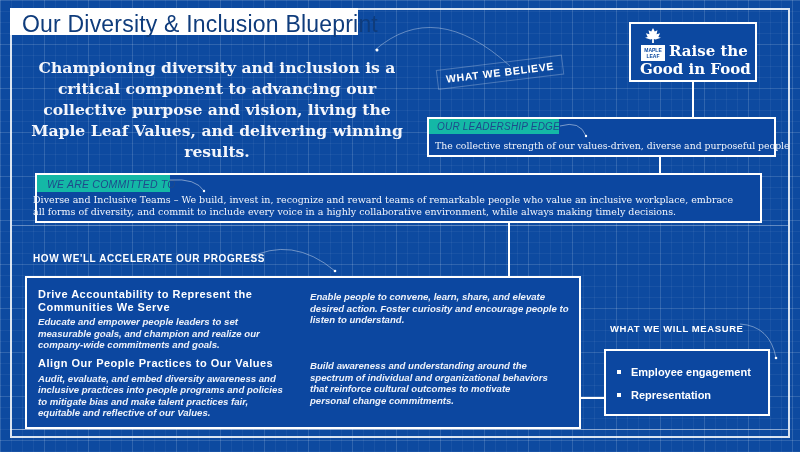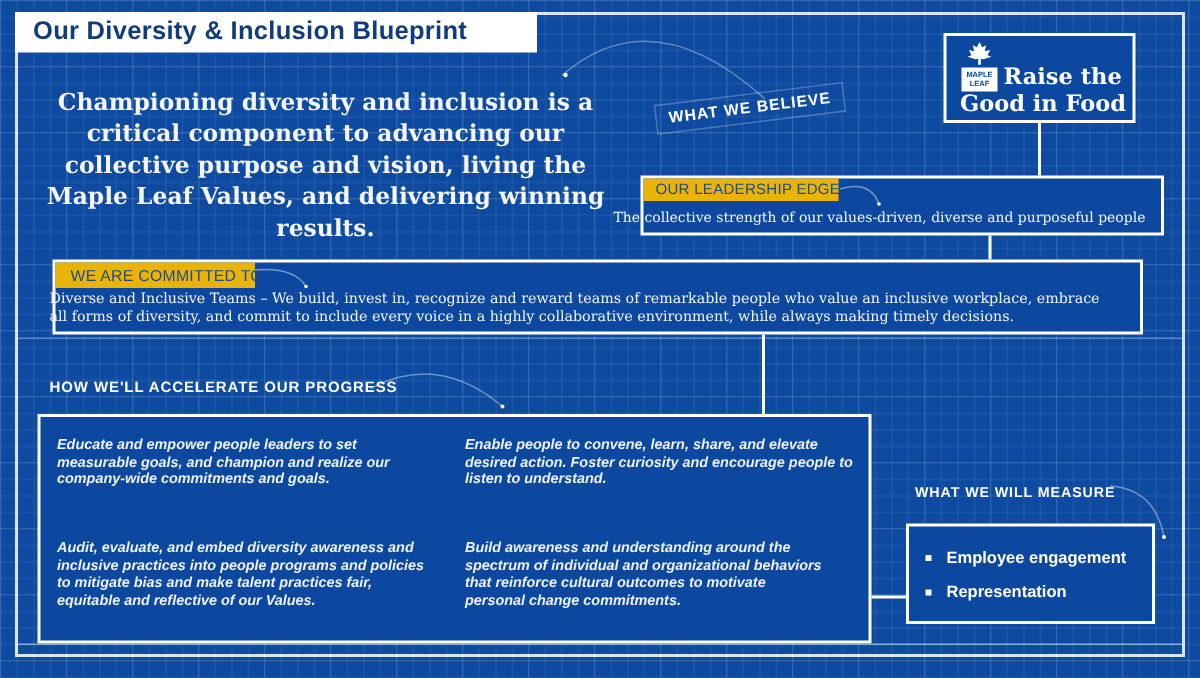--- a/index.html
+++ b/index.html
@@ -15,21 +15,21 @@
     font-family: "Liberation Sans", sans-serif;
     color: #fff;
   }
   .abs { position: absolute; }
   .frame { left: 10px; top: 8px; width: 776px; height: 426px; border: 2px solid rgba(255,255,255,0.85); }
   .frame-inner-bottom { left: 10px; top: 429px; width: 778px; height: 0; border-top: 1px solid rgba(255,255,255,0.5); }
   .title-box {
     left: 10px; top: 8px; width: 348px; height: 27px; background: #fff;
   }
   .title-text {
-    left: 22px; top: 11px; color: #0f3c7c; font-size: 17px; font-weight: bold; letter-spacing: 0.2px; white-space: nowrap;
+    left: 22px; top: 11px; color: #0f3c7c; font-size: 23px; font-weight: normal; letter-spacing: 0.2px; white-space: nowrap;
   }
   .headline {
     left: 22px; top: 57px; width: 390px; font-family: "DejaVu Serif", serif; font-weight: bold;
     font-size: 15.6px; line-height: 21px; color: #f4f6fb; text-align: center;
   }
   .tag-rot {
     left: 437px; top: 70px; padding: 3px 8px; border: 1px solid rgba(255,255,255,0.25);
     font-size: 10.5px; font-weight: bold; letter-spacing: 0.7px; transform: rotate(-7deg); transform-origin: left center;
     white-space: nowrap;
   }
@@ -44,22 +44,23 @@
     font-size: 5px; font-weight: bold; line-height: 6px; text-align: center; padding-top: 2px; box-sizing: border-box;
   }
   .logo-text {
     left: 669px; top: 43px; font-family: "DejaVu Serif", serif; font-weight: bold; font-size: 15px; line-height: 17px; white-space: nowrap;
   }
   .logo-text2 { left: 640px; top: 61px; }
   .vline { background: #fff; width: 2px; }
   .hline { background: #fff; height: 2px; }
   .panel { border: 2px solid #fff; background: #0c47a0; box-sizing: border-box; }
   .label-tab {
-    background: #eab308; color: #1e4a8c; font-size: 10.5px; letter-spacing: 0.2px; padding: 3px 10px; white-space: nowrap;
+    background: #14b8a6; color: #1e4a8c; font-size: 10.5px; letter-spacing: 0.2px; padding: 3px 10px; white-space: nowrap;
     box-sizing: border-box;
+    font-style: italic;
   }
   .serif-text { font-family: "DejaVu Serif", serif; font-size: 9.3px; line-height: 13px; color: #f2f5fb; }
   .section-label { font-size: 10px; font-weight: bold; letter-spacing: 0.6px; white-space: nowrap; }
   .item-title { font-weight: bold; font-size: 11px; line-height: 12.5px; letter-spacing: 0.5px; }
   .item-body { font-weight: bold; font-size: 9.6px; line-height: 11.5px; margin-top: 3px; color: #eef2fa; font-style: italic; }
   .measure-item { font-weight: bold; font-size: 11px; display: flex; align-items: center; }
   .bullet { width: 4px; height: 4px; background: #fff; margin-right: 10px; display: inline-block; }
   svg.curve { position: absolute; overflow: visible; }
 </style>
 </head>
@@ -92,21 +93,21 @@
 <div class="abs logo-text logo-text2">Good in Food</div>
 
 <div class="abs vline" style="left:692px;top:80px;height:38px;"></div>
 
 <div class="abs panel" style="left:427px;top:117px;width:349px;height:40px;"></div>
 <div class="abs label-tab" style="left:429px;top:119px;width:130px;height:15px;font-size:10px;padding:2px 8px;">OUR LEADERSHIP EDGE</div>
 <svg class="curve" style="left:560px;top:122px;width:30px;height:20px;">
   <path d="M0,4 Q20,-2 26,14" fill="none" stroke="rgba(255,255,255,0.45)" stroke-width="1"></path>
   <circle cx="26" cy="14" r="1.2" fill="#fff"></circle>
 </svg>
-<div class="abs serif-text" style="left:409px;top:139px;width:340px;white-space:nowrap;">The collective strength of our values-driven, diverse and purposeful people</div>
+<div class="abs serif-text" style="left:435px;top:139px;width:340px;white-space:nowrap;">The collective strength of our values-driven, diverse and purposeful people</div>
 
 <div class="abs vline" style="left:659px;top:157px;height:17px;"></div>
 
 <div class="abs panel" style="left:35px;top:173px;width:727px;height:50px;"></div>
 <div class="abs label-tab" style="left:37px;top:175px;width:133px;height:17px;">WE ARE COMMITTED TO</div>
 <svg class="curve" style="left:170px;top:178px;width:40px;height:20px;">
   <path d="M0,2 Q26,0 34,13" fill="none" stroke="rgba(255,255,255,0.45)" stroke-width="1"></path>
   <circle cx="34" cy="13" r="1.2" fill="#fff"></circle>
 </svg>
 <div class="abs serif-text" style="left:33px;top:194px;width:712px;font-size:9.5px;line-height:12px;">Diverse and Inclusive Teams – We build, invest in, recognize and reward teams of remarkable people who value an inclusive workplace, embrace all forms of diversity, and commit to include every voice in a highly collaborative environment, while always making timely decisions.</div>
@@ -117,23 +118,25 @@
 
 <div class="abs section-label" style="left:33px;top:253px;text-align:right;">HOW WE'LL ACCELERATE OUR PROGRESS</div>
 <svg class="curve" style="left:247px;top:245px;width:90px;height:30px;">
   <path d="M0,14 Q45,-10 88,26" fill="none" stroke="rgba(255,255,255,0.4)" stroke-width="1"></path>
   <circle cx="88" cy="26" r="1.3" fill="#fff"></circle>
 </svg>
 
 <div class="abs panel" style="left:25px;top:276px;width:556px;height:153px;border-width:2px;"></div>
 
 <div class="abs" style="left:38px;top:288px;width:240px;">
+  <div class="item-title">Drive Accountability to Represent the Communities We Serve</div>
   <div class="item-body">Educate and empower people leaders to set measurable goals, and champion and realize our company-wide commitments and goals.</div>
 </div>
 <div class="abs" style="left:38px;top:357px;width:250px;">
+  <div class="item-title">Align Our People Practices to Our Values</div>
   <div class="item-body">Audit, evaluate, and embed diversity awareness and inclusive practices into people programs and policies to mitigate bias and make talent practices fair, equitable and reflective of our Values.</div>
 </div>
 <div class="abs" style="left:310px;top:288px;width:265px;">
   <div class="item-body">Enable people to convene, learn, share, and elevate desired action. Foster curiosity and encourage people to listen to understand.</div>
 </div>
 <div class="abs" style="left:310px;top:357px;width:240px;">
   <div class="item-body">Build awareness and understanding around the spectrum of individual and organizational behaviors that reinforce cultural outcomes to motivate personal change commitments.</div>
 </div>
 
 <div class="abs hline" style="left:581px;top:397px;width:23px;"></div>

